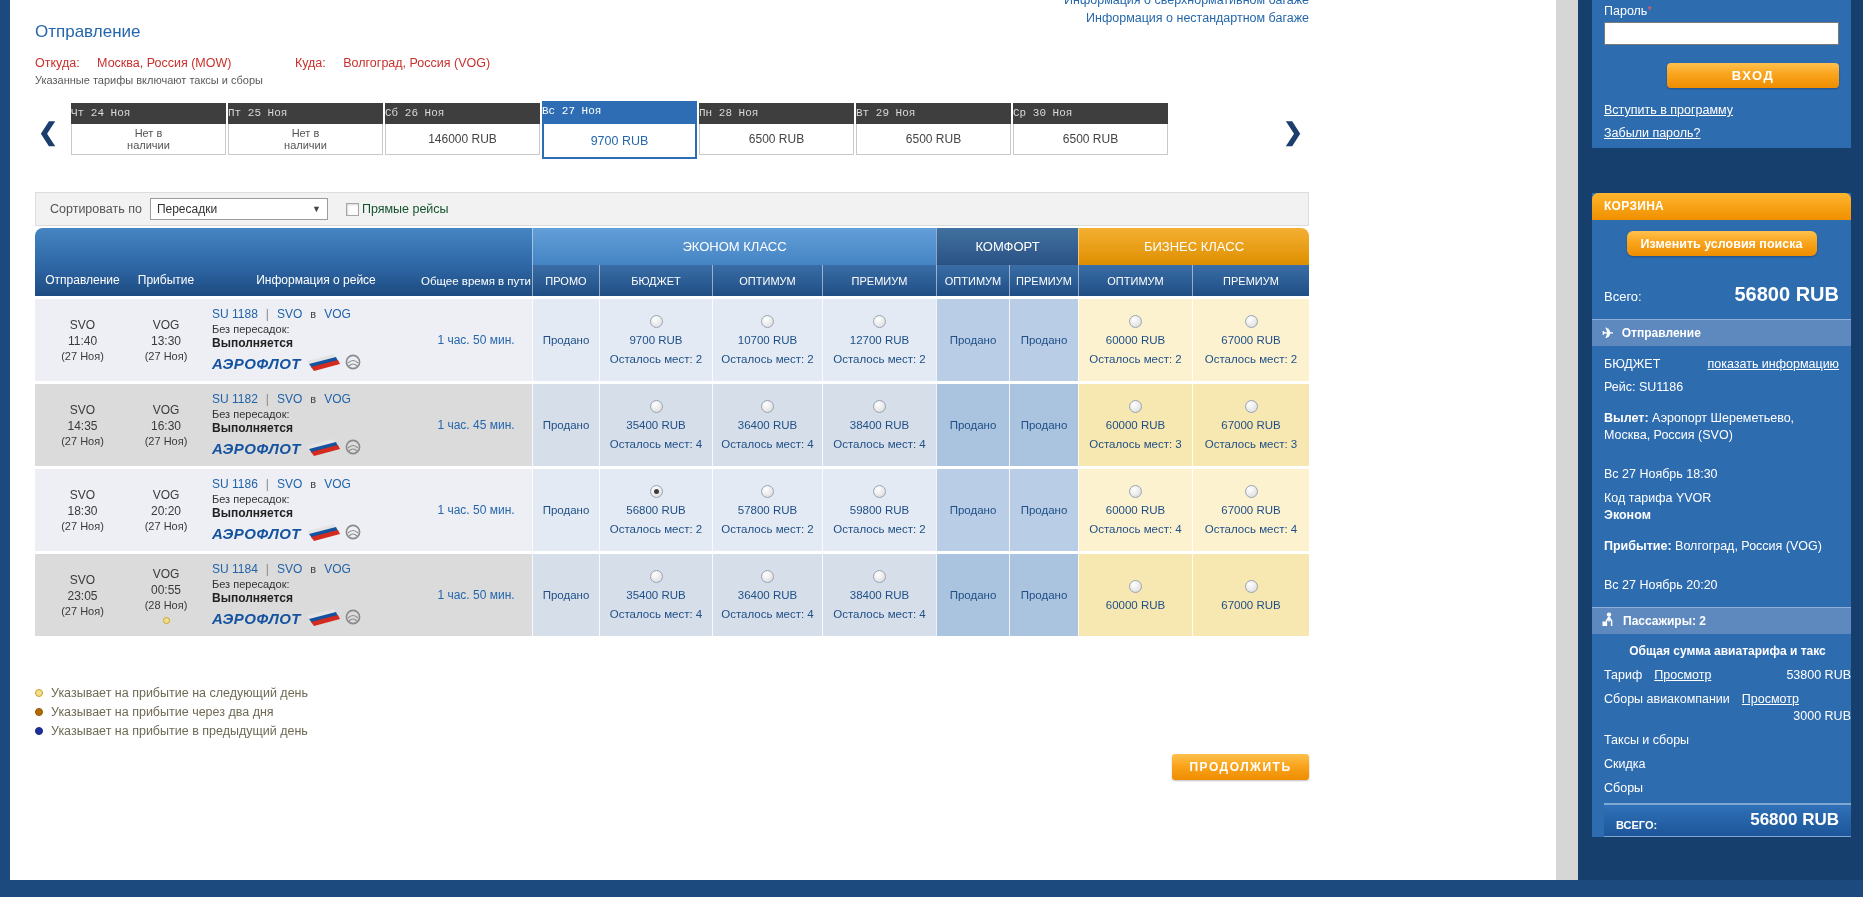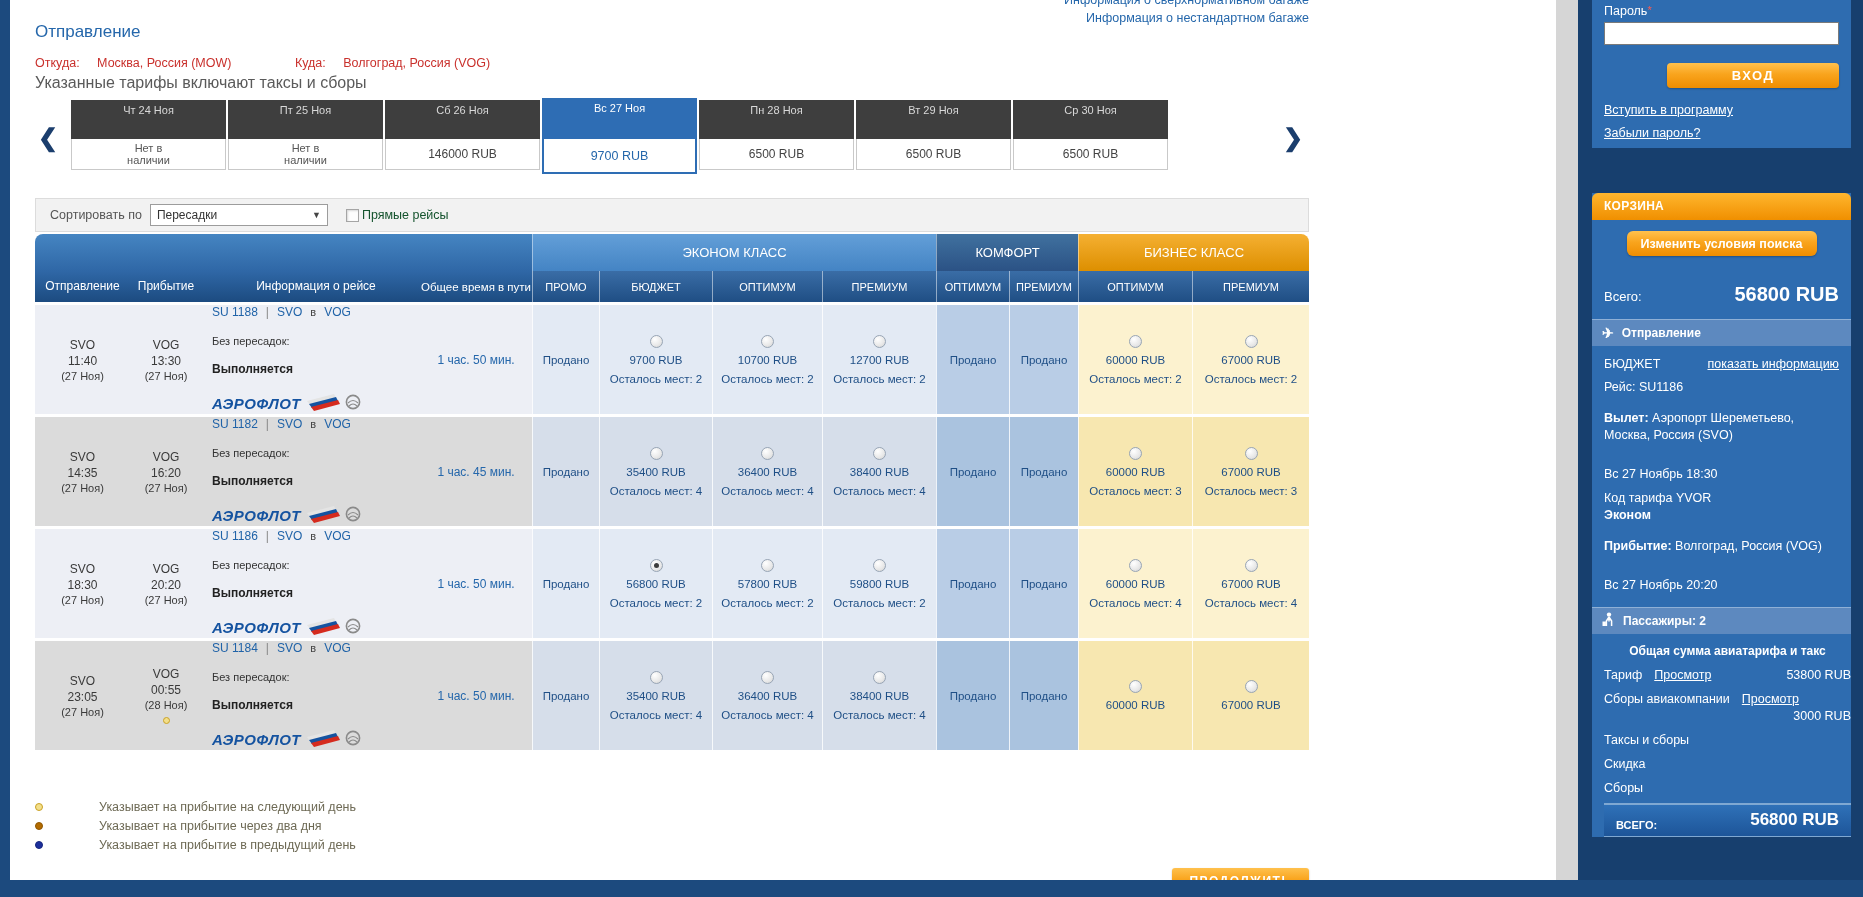--- a/index.html
+++ b/index.html
@@ -15,28 +15,28 @@
   .content { position:relative; margin-left:25px; width:1274px; }
 
   .top-links { position:absolute; top:-9px; right:0; text-align:right; font-size:12.5px; line-height:18px; color:#2567ab; }
   .top-links div { cursor:pointer; }
 
   .page-title { padding-top:22px; font-size:17px; color:#2567ab; font-weight:400; }
 
   .route-line { margin-top:14px; font-size:12.5px; }
   .route-line .lbl { color:#c9302c; margin-right:14px; }
   .route-line .val { color:#c9302c; margin-right:60px; }
-  .fare-note { margin-top:4px; font-size:16px; color:#5a5a5a; }
+  .fare-note { margin-top:4px; font-size:11px; color:#5a5a5a; }
 
   
   .carousel { margin-top:16px; display:flex; align-items:center; height:60px; }
   .car-arrow { width:26px; font-size:24px; font-weight:bold; color:#1b3e6d; cursor:pointer; text-align:center; }
   .days { display:flex; gap:2px; margin-left:10px; }
   .day { width:155px; cursor:pointer; }
-  .day .d-hd { height:39px; line-height:21px; text-align:center; background:#3e3e3e; color:#d9d9d9; font-size:11px; }
+  .day .d-hd { height:21px; line-height:21px; background:#3e3e3e; color:#d9d9d9; font-size:11px;font-family:Liberation Mono, monospace; }
   .day .d-bd { height:31px; background:#fff; border:1px solid #c9c9c9; border-top:none; display:flex; align-items:center; justify-content:center; font-size:12px; color:#444; text-align:center; }
   .day.soldout .d-bd { font-size:11px; line-height:12px; color:#555; }
   .day.soldout .d-bd span { display:block; max-width:66px; }
   .day.selected { position:relative; top:-2px; }
   .day.selected .d-hd { background:#2e6db4; color:#fff; }
   .day.selected .d-bd { height:37px; border:2px solid #2e6db4; color:#2567ab; font-size:12.5px; }
   .next-arrow { margin-left:112px; }
 
   
   .sort-bar { margin-top:30px; height:34px; background:#f2f2f2; border:1px solid #dcdcdc; display:flex; align-items:center; padding-left:14px; font-size:12.5px; color:#555; }
@@ -64,37 +64,37 @@
   .row-even .c-base { background:#dbdbdb; }
   .row-odd .c-eco { background:#e3eaf4; }
   .row-even .c-eco { background:#d6deea; }
   .row-odd .c-comfort { background:#b9cde6; }
   .row-even .c-comfort { background:#aac3df; }
   .row-odd .c-biz { background:#fcf2cf; }
   .row-even .c-biz { background:#f7e7b0; }
   .fare-cell { border-left:1px solid rgba(255,255,255,.8); font-size:11.5px; color:#1f4f86; text-align:center; }
   .cell .sm { font-size:11px; margin-top:2px; }
   .cell .tm { margin-top:2px; }
-  .c-info { align-items:flex-start; padding-left:10px;gap:14px; }
+  .c-info { align-items:flex-start; padding-left:10px; }
   .fl-line1 { font-size:12px; color:#2063a8; margin-bottom:2px; }
   .fl-line1 .sep { color:#888; margin:0 8px; }
   .fl-line1 .via { color:#444; margin:0 8px; font-size:11px; }
   .fl-nostop { font-size:11px; color:#333; }
   .fl-oper { font-size:12px; font-weight:bold; color:#222; margin-top:1px; }
   .fl-logo { display:flex; align-items:center; margin-top:3px; gap:4px; }
   .fl-logo .aw { font-size:15px; font-weight:bold; font-style:italic; color:#1553a0; letter-spacing:.5px; }
   .c-dur { color:#2567ab; }
   .radio { width:13px; height:13px; border-radius:50%; border:1px solid #98a5b5; background:radial-gradient(circle at 35% 30%, #ffffff 0%, #e8e8e8 60%, #cfcfcf 100%); margin-bottom:6px; position:relative; cursor:pointer; }
   .radio.sel::after { content:""; position:absolute; left:3px; top:3px; width:5px; height:5px; border-radius:50%; background:#3c3c3c; }
   .seats { margin-top:7px; }
   .nd-dot { width:7px; height:7px; border-radius:50%; margin-top:6px; align-self:center; }
 
   
   .legend { margin-top:50px; font-size:12.5px; color:#6e6a55; }
-  .legend .li { display:flex; align-items:center; margin-top:5px;gap:48px; }
+  .legend .li { display:flex; align-items:center; margin-top:5px; }
   .legend .dot { width:8px; height:8px; border-radius:50%; margin-right:8px; }
 
   .continue-row { width:1274px; display:flex; justify-content:flex-end; margin-top:16px; }
   .btn-orange { background:linear-gradient(180deg,#ffc14d 0%,#f9a41d 45%,#ef8d00 100%); color:#fff; font-weight:bold; border:none; border-radius:3px; cursor:pointer; box-shadow:0 1px 2px rgba(0,0,0,.25); }
   .continue-btn { width:137px; height:26px; font-size:12px; letter-spacing:1.5px; font-family:"Liberation Sans",sans-serif; }
 
   
   .gutter { position:absolute; left:1556px; top:0; width:22px; height:880px; background:#d6d6d6; }
   .sidebar { position:absolute; left:1578px; top:0; width:285px; height:897px; background:#173f6e; }
   .panel { margin-left:14px; margin-right:12px; background:#2e6cb0; color:#fff; }
@@ -298,21 +298,21 @@
             </div>
           </div>
           <div class="frow row-even">
             <div class="cell c-base">
               <div>SVO</div>
               <div class="tm">14:35</div>
               <div class="sm">(27 Ноя)</div>
             </div>
             <div class="cell c-base">
               <div>VOG</div>
-              <div class="tm">16:20</div>
+              <div class="tm">16:30</div>
               <div class="sm">(27 Ноя)</div>
             </div>
             <div class="cell c-base c-info">
               <div class="fl-line1"><span>SU 1182</span><span class="sep">|</span><span>SVO</span><span class="via">в</span><span>VOG</span></div>
               <div class="fl-nostop">Без пересадок:</div>
               <div class="fl-oper">Выполняется</div>
               <div class="fl-logo">
                 <span class="aw">АЭРОФЛОТ</span>
                 <span><svg width="36" height="18" viewBox="0 0 36 18">
                     <path d="M2,8 L29,1 L31,5 L5,12 Z" fill="#e4e4e4"></path>

